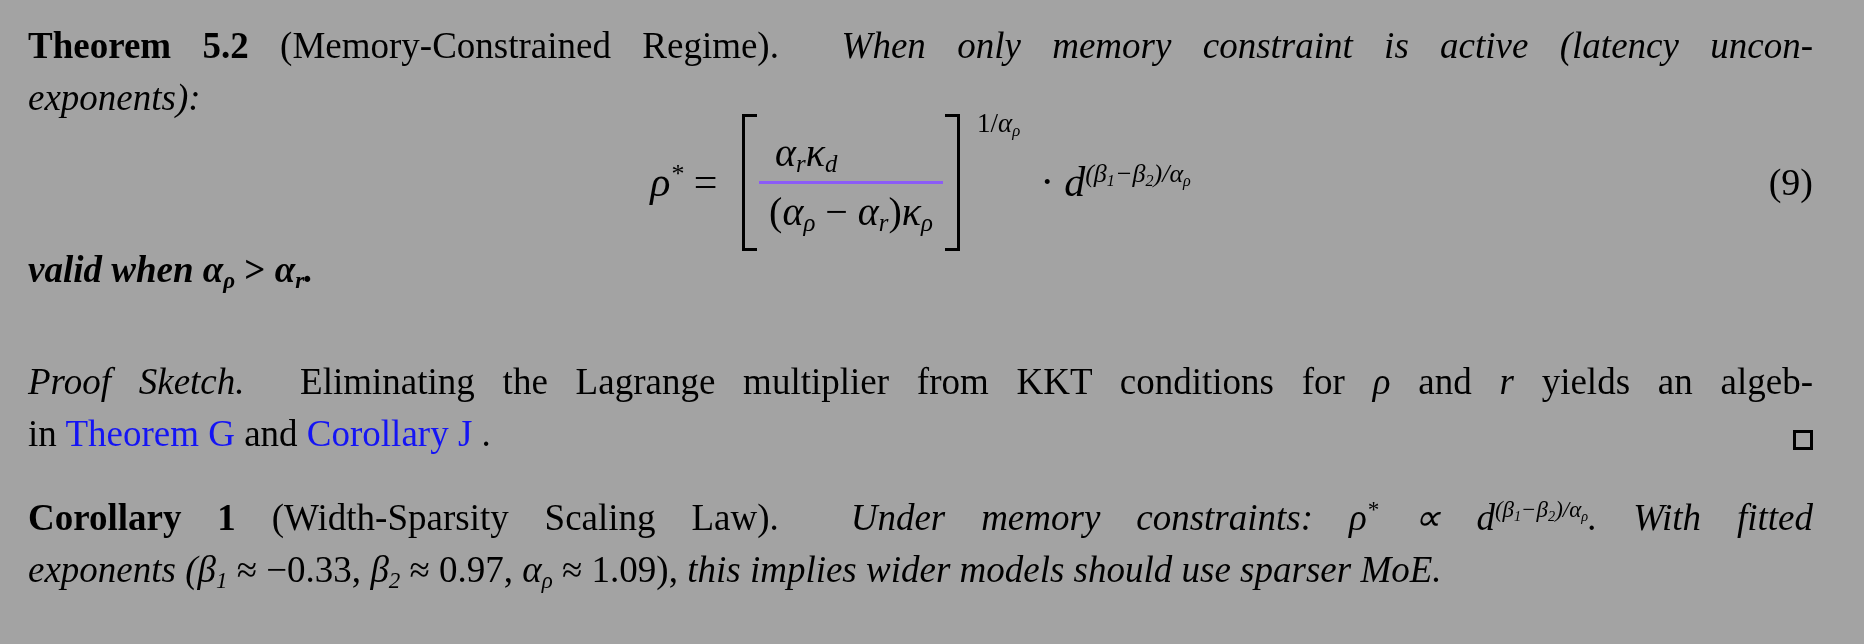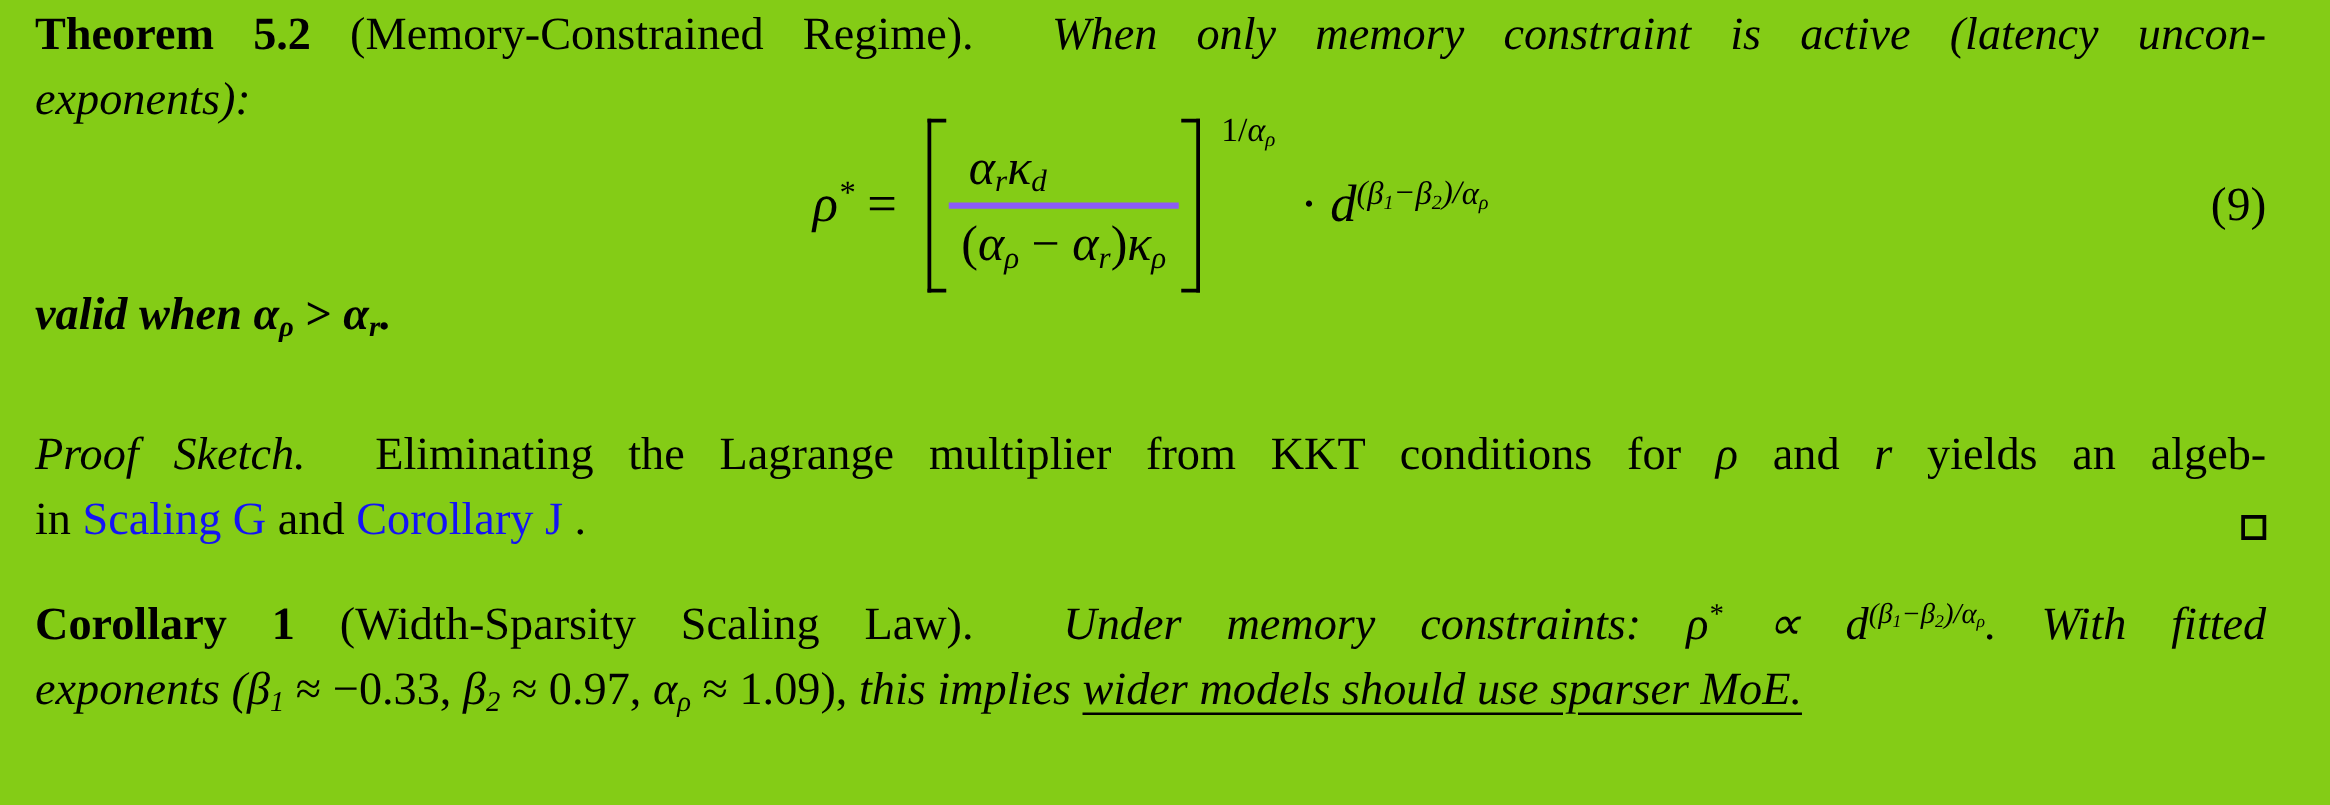--- a/index.html
+++ b/index.html
@@ -1,46 +1,46 @@
 <!DOCTYPE html>
 <html style="--link: #1414f5;"><head>
 <meta charset="utf-8">
 <style>
   html,body { margin:0; padding:0; background:#ffffff; }
   .page {
     position:relative;
     width:1864px; height:644px;
     box-sizing:border-box;
-    padding:2px 51px 0 28px;
-    background:#84cc16;
+    padding:20px 51px 0 28px;
+    background:#a3a3a3;
     color:#000000;
     font-family:"Liberation Serif", serif;
     font-size:37px;
     overflow:hidden;
   }
   .line { line-height:52px; }
   .just { text-align:justify; text-align-last:justify; }
   .left { text-align:left; text-align-last:left; }
   .b { font-weight:700; }
   .i, .m { font-style:italic; }
   .r { font-style:normal; }
   .link { color:var(--link,#1414f5); }
-  .ul { text-decoration:underline; text-underline-offset:7px; text-decoration-thickness:2px;text-align:right; }
+  .ul { text-underline-offset:7px; text-decoration-thickness:2px;text-align:right; }
   sub { font-size:0.62em; vertical-align:-0.25em; line-height:0; }
   sup { font-size:0.62em; vertical-align:0.55em; line-height:0; }
 
   
   .eq-block { position:relative; height:112px; margin-top:2px;
               display:flex; align-items:center; justify-content:center; }
   .eq { display:inline-flex; align-items:center; font-size:42px; line-height:1.15; }
   .eq-lhs { margin-right:4px; }
   .frac { display:inline-flex; flex-direction:column; align-items:flex-start;
           font-size:40px; margin:16px 2px; }
   .frac .num { padding:0 16px 5px; }
-  .frac .den { padding:5px 10px 0; border-top:5px solid #8b5cf6; }
+  .frac .den { padding:5px 10px 0; border-top:3px solid #8b5cf6; }
   .brk { align-self:stretch; width:12px; }
   .brk.left  { border-left:3px solid #000; border-top:3px solid #000; border-bottom:3px solid #000; margin-left:10px; }
   .brk.right { border-right:3px solid #000; border-top:3px solid #000; border-bottom:3px solid #000; }
   .eq-exp { align-self:flex-start; font-size:27px; position:relative; top:-6px; margin-left:17px; }
   .eq-dot { margin:0 10px 0 20px; }
   .eq-num { position:absolute; right:0; top:50%; transform:translateY(-50%); font-size:38px; }
 
   .valid { margin-top:6px;font-weight:bold; }
   .proof { margin-top:60px; }
   .proof-last { position:relative; }
@@ -71,21 +71,21 @@
       <span class="eq-dot r">·</span>
       <span class="eq-rhs"><span class="m">d<sup><span class="m">(</span><span class="m">β<sub><span class="m">1</span></sub></span><span class="m">−</span><span class="m">β<sub><span class="m">2</span></sub></span><span class="m">)/</span><span class="m">α<sub><span class="m">ρ</span></sub></span></sup></span></span>
     </div>
     <div class="eq-num r">(9)</div>
   </div>
 
   <div class="line left valid"><span class="i">valid when </span><span class="m">α<sub><span class="m">ρ</span></sub></span><span class="r"> &gt; </span><span class="m">α<sub><span class="m">r</span></sub></span><span class="i">.</span></div>
 
   <div class="para proof">
     <div class="line just"><span class="i">Proof Sketch.</span><span class="r">&nbsp; Eliminating the Lagrange multiplier from KKT conditions for </span><span class="m">ρ</span><span class="r"> and </span><span class="m">r</span><span class="r"> yields an algeb-</span></div>
-    <div class="line left proof-last"><span class="qed"></span><span class="r">in </span><span class="r link">Scaling G</span><span class="r"> and </span><span class="r link">Corollary J</span><span class="r"> .</span></div>
+    <div class="line left proof-last"><span class="qed"></span><span class="r">in </span><span class="r link">Theorem G</span><span class="r"> and </span><span class="r link">Corollary J</span><span class="r"> .</span></div>
   </div>
 
   <div class="para corollary">
     <div class="line just"><span class="b">Corollary 1</span><span class="r"> (Width-Sparsity Scaling Law).</span><span class="r">&nbsp; </span><span class="i">Under memory constraints: </span><span class="m">ρ<sup><span class="m">*</span></sup></span><span class="m"> ∝ </span><span class="m">d<sup><span class="m">(</span><span class="m">β<sub><span class="m">1</span></sub></span><span class="m">−</span><span class="m">β<sub><span class="m">2</span></sub></span><span class="m">)/</span><span class="m">α<sub><span class="m">ρ</span></sub></span></sup></span><span class="i">. </span><span class="i">With fitted</span></div>
     <div class="line left"><span class="i">exponents (</span><span class="m">β<sub><span class="m">1</span></sub></span><span class="r"> ≈ −0.33, </span><span class="m">β<sub><span class="m">2</span></sub></span><span class="r"> ≈ 0.97, </span><span class="m">α<sub><span class="m">ρ</span></sub></span><span class="r"> ≈ 1.09), </span><span class="i">this implies </span><span class="i ul">wider models should use sparser MoE.</span></div>
   </div>
 
 </div>
 
 </body></html>

